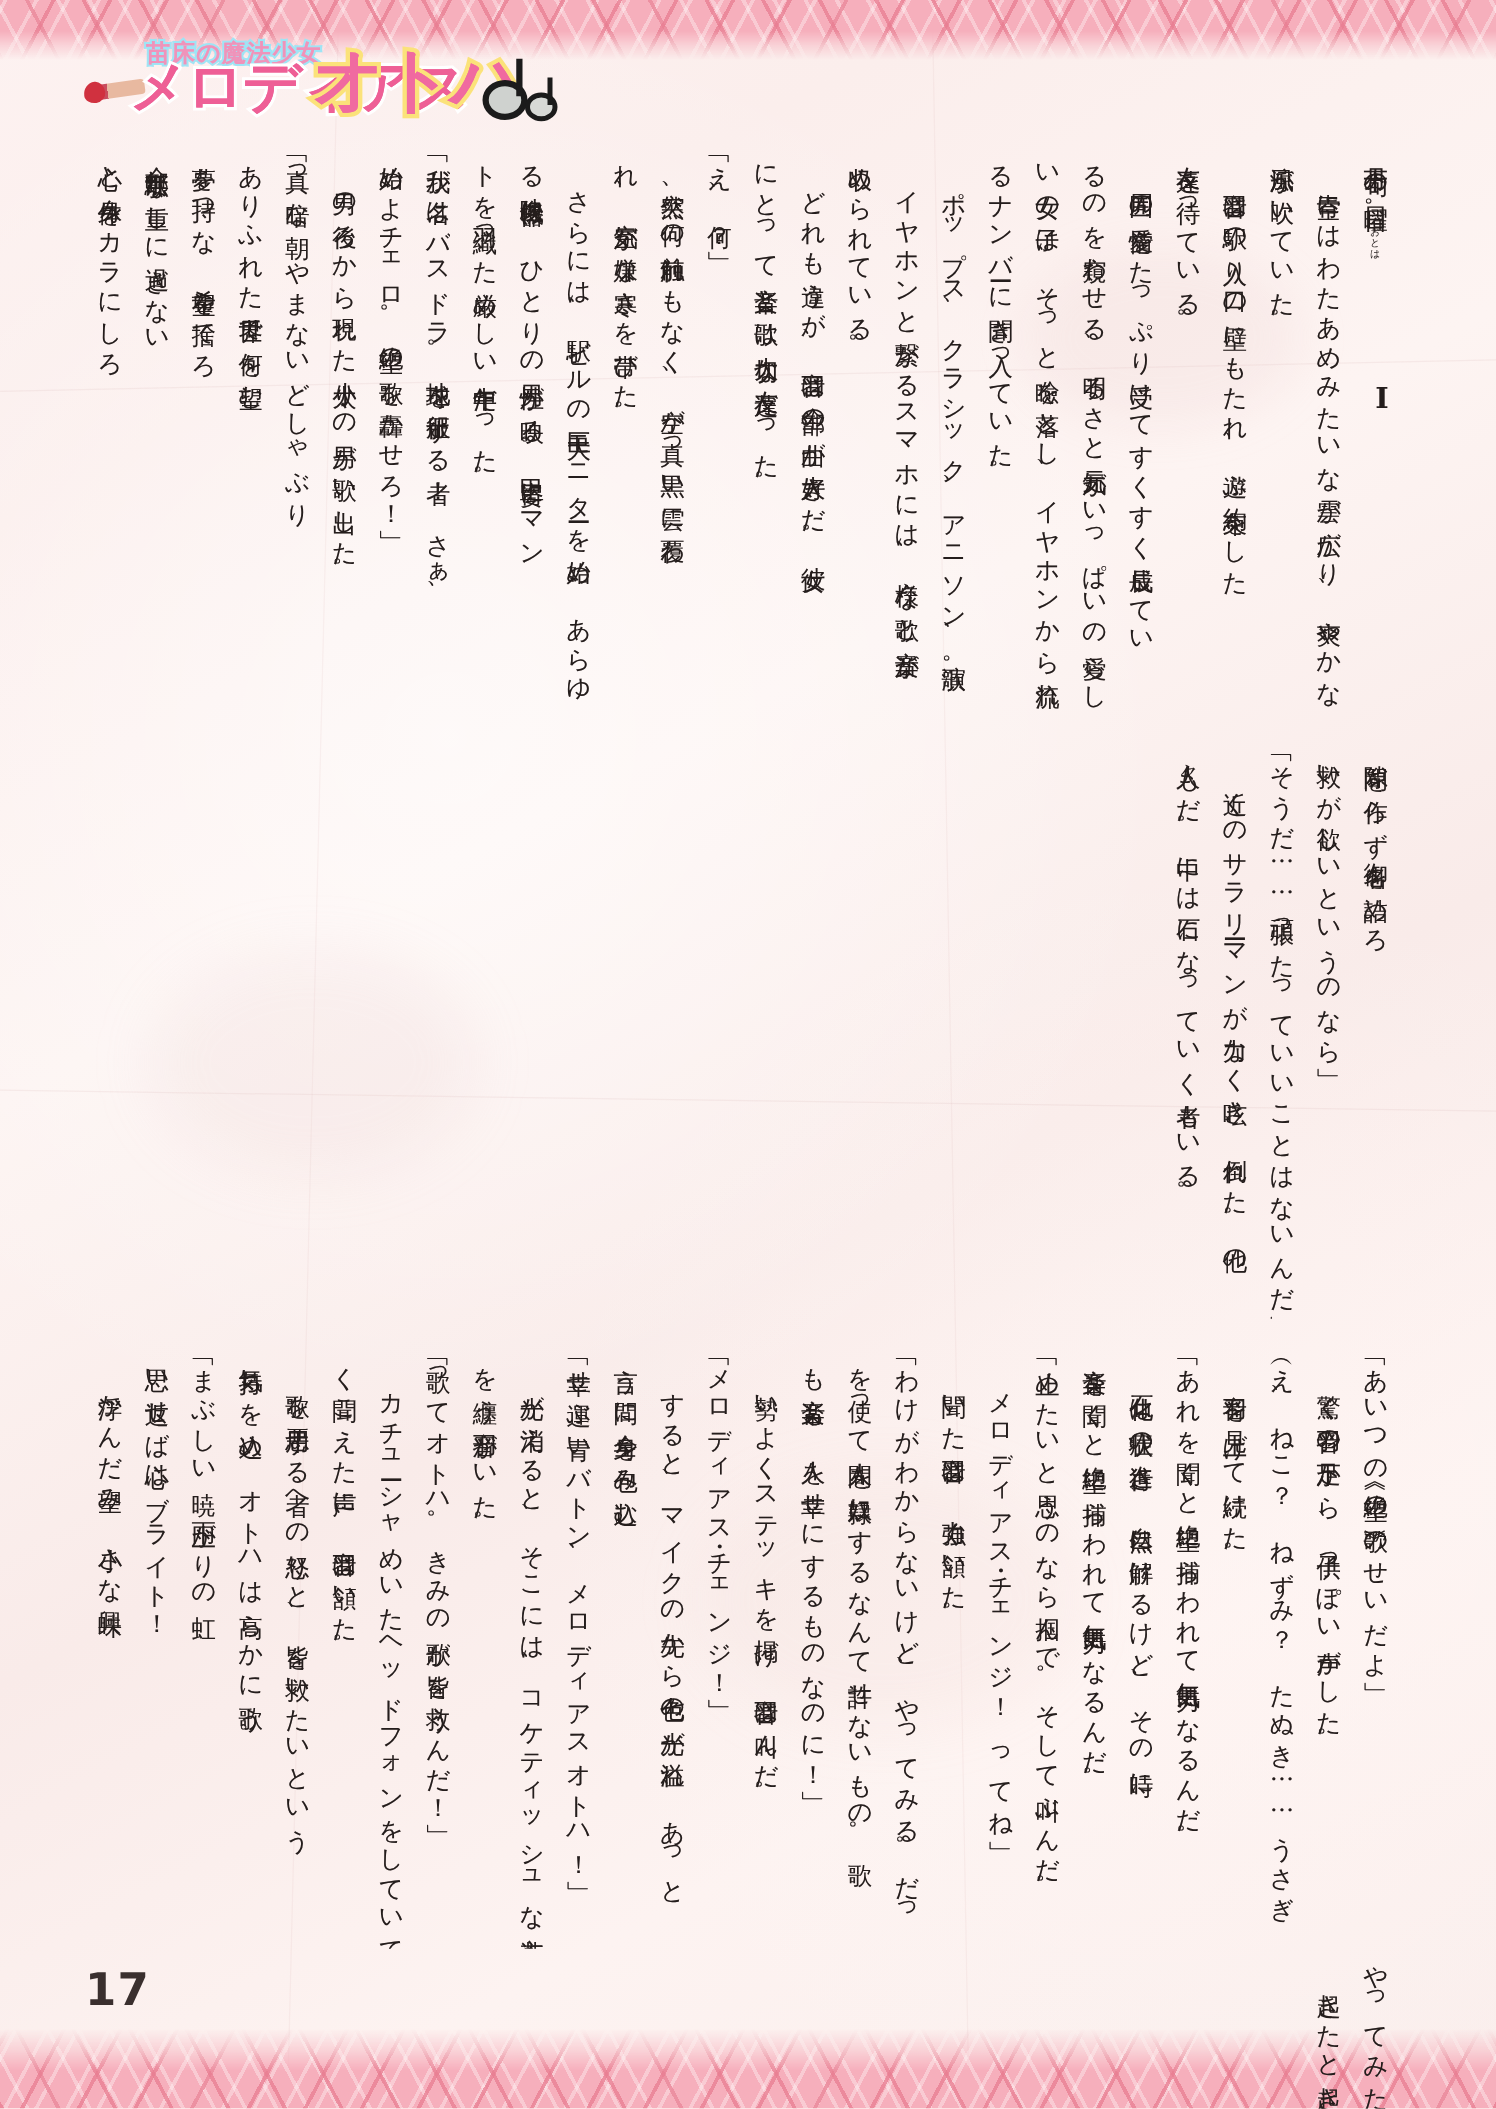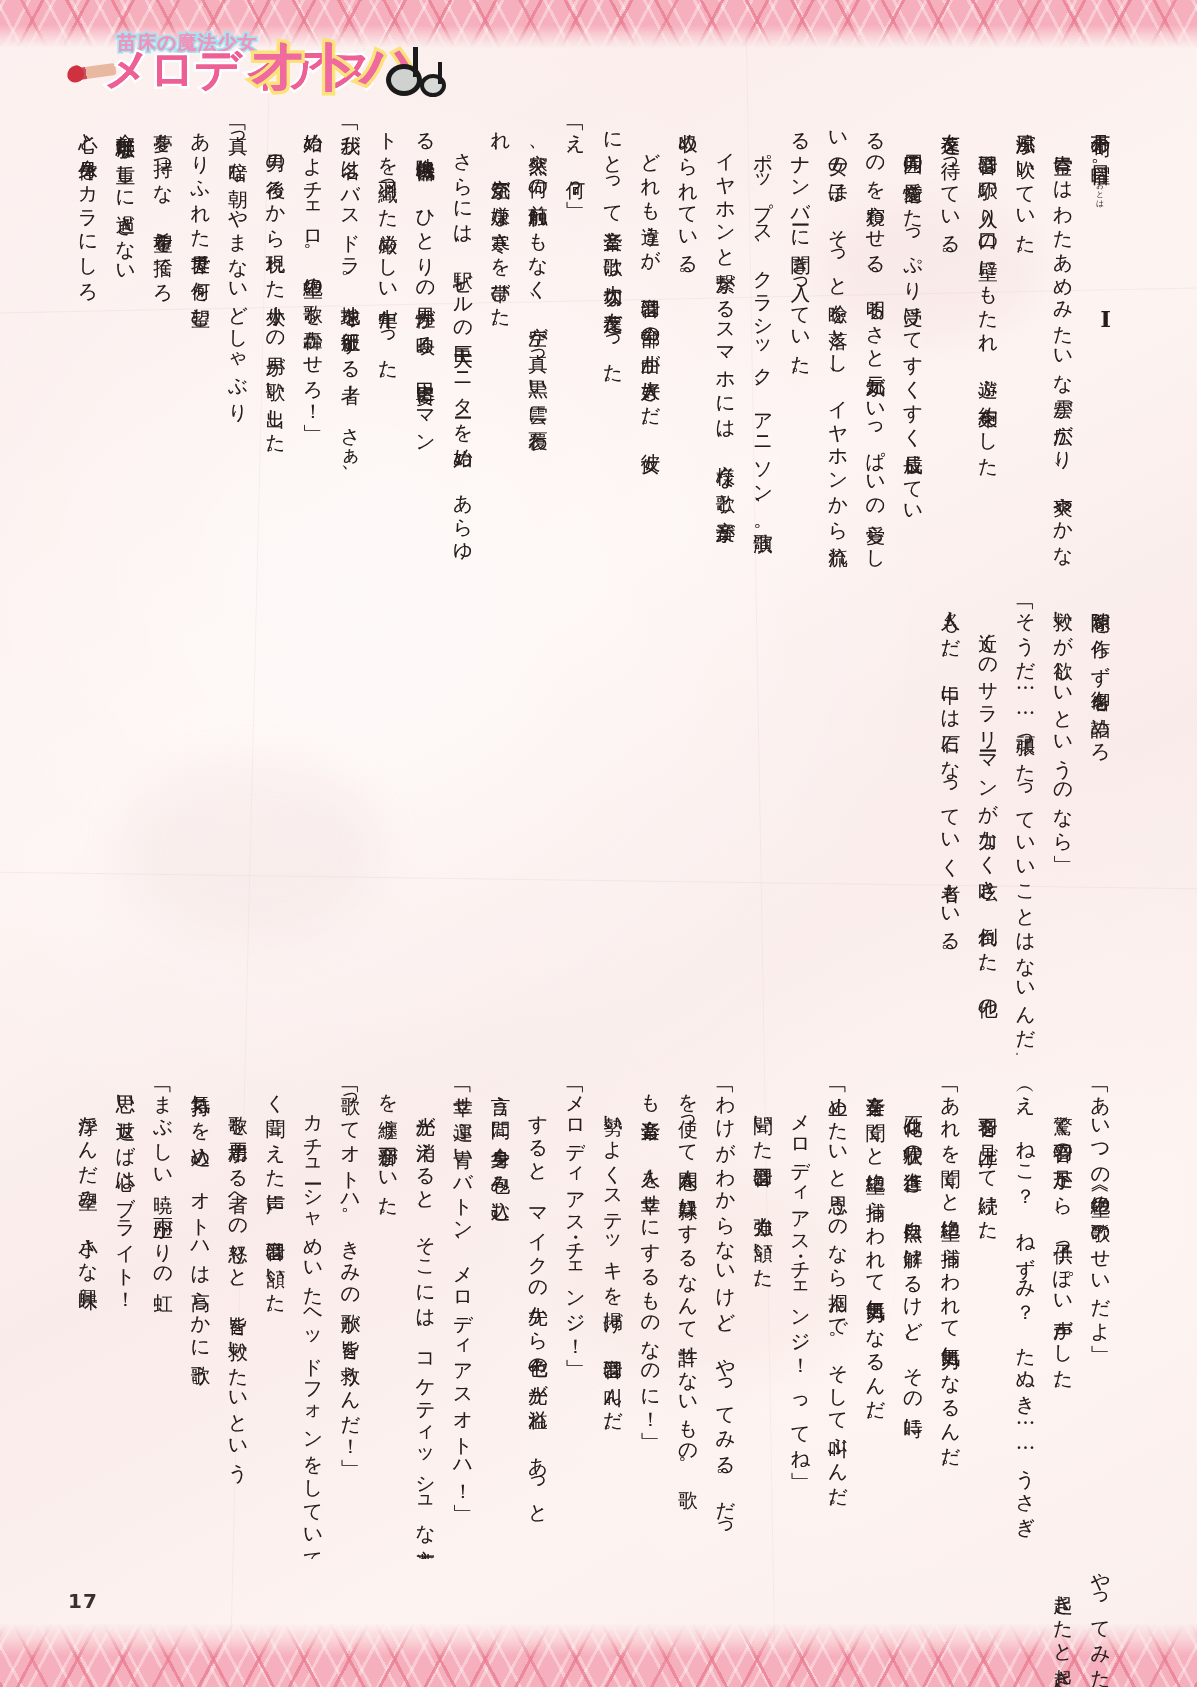--- a/index.html
+++ b/index.html
@@ -147,21 +147,21 @@
     font-family:"DejaVu Serif","Liberation Serif",serif;
     font-size:8px;line-height:1.05;color:#2a2322;
     writing-mode:vertical-rl;text-orientation:upright;
     letter-spacing:0;
   }
 
   
   #page-number{
     position:absolute;left:68px;bottom:74px;
     font-family:"DejaVu Sans","Liberation Sans",sans-serif;
-    font-weight:bold;font-size:20px;color:#3a2f2e;
+    font-weight:bold;font-size:36px;color:#3a2f2e;
     letter-spacing:1px;
   }
 </style>
 </head>
 <body>
 
 <div id="page">
 
   <div class="crease c1"></div>
   <div class="crease c2"></div>

